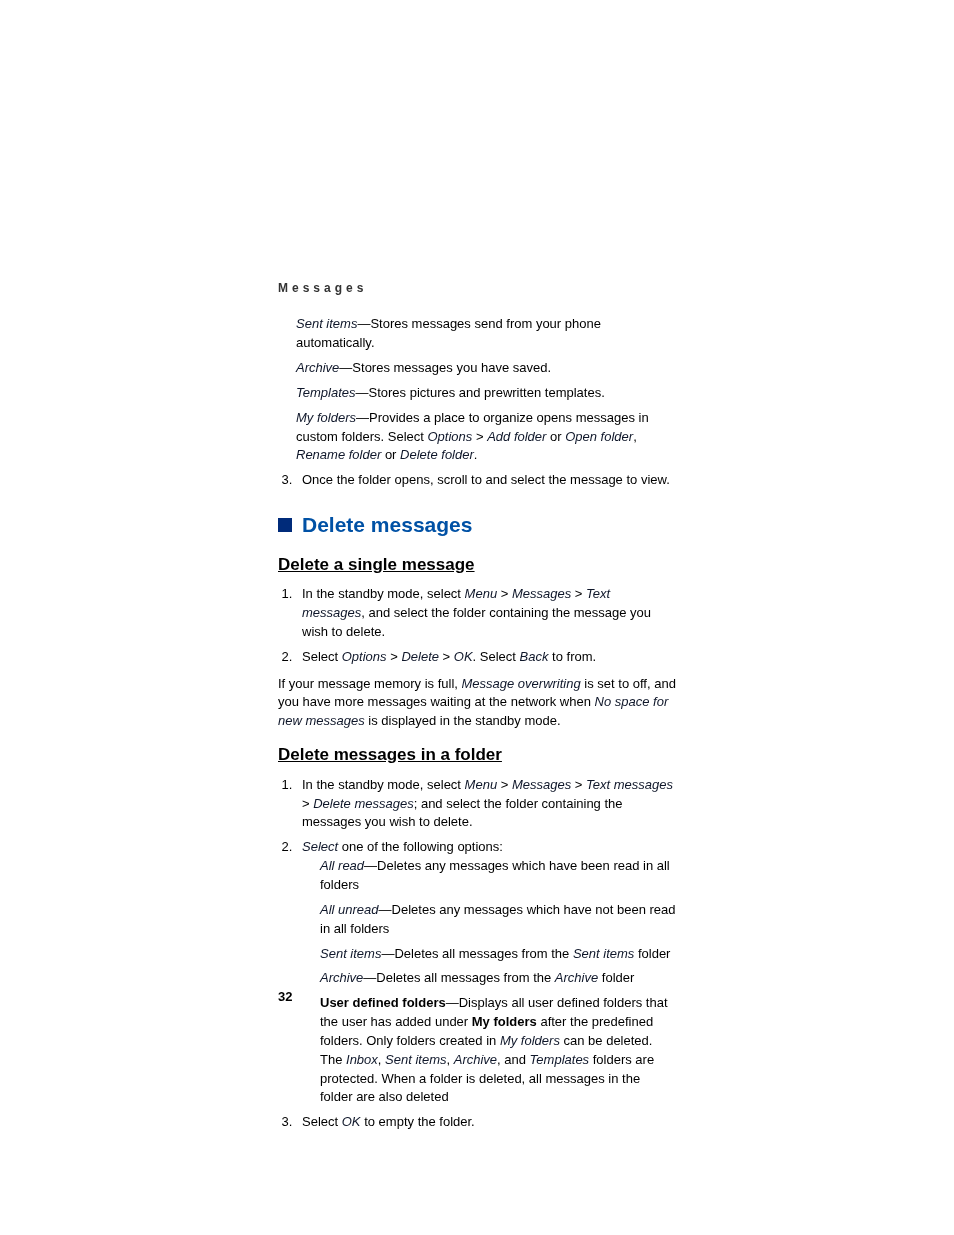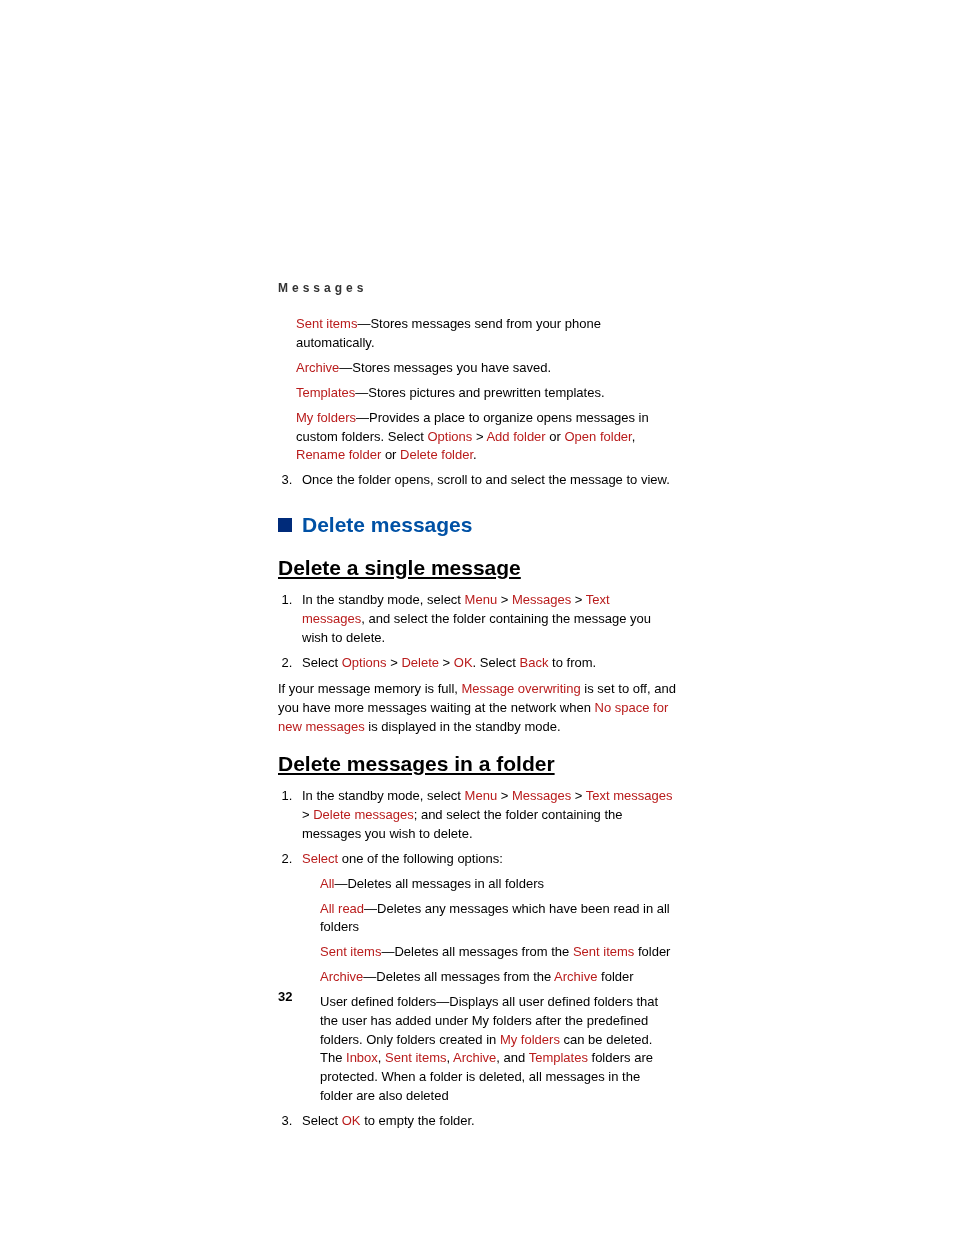--- a/index.html
+++ b/index.html
@@ -16,38 +16,38 @@
   .page {
     padding: 280px 278px 40px 278px;
   }
   .chapter-header {
     font-size: 12px;
     letter-spacing: 4px;
     font-weight: bold;
     color: #333;
     margin-bottom: 18px;
   }
-  .ui { color: #b91c1c; }
+  .ui { color: #0f172a; font-style: italic; }
   .indented-block { margin-left: 18px; margin-bottom: 6px; }
   ol { list-style-position: outside; margin-left: 18px; }
   ol > li { padding-left: 6px; margin-bottom: 6px; }
   .section-row { display: flex; align-items: center; gap: 10px; margin: 20px 0 12px 0; }
   .square-icon { width: 14px; height: 14px; background: #002b7a; flex: 0 0 auto; }
   .section-title { color: #0051a5; font-size: 21px; font-weight: bold; }
-  .subsection { font-size: 21px; font-weight: bold; text-decoration: underline; margin: 12px 0 8px 0; }
+  .subsection { font-size: 17px; font-weight: bold; text-decoration: underline; margin: 12px 0 8px 0; }
   .para { margin: 8px 0; }
   .sub-indent { margin-left: 18px; margin-bottom: 6px; }
   .page-number {
     position: absolute;
     left: 278px;
     bottom: 228px;
     font-weight: bold;
     font-size: 13px;
   }
-  b { font-weight: normal; }
+  b { font-weight: bold; }
 </style>
 </head>
 <body>
 
 <div class="page">
   <div class="chapter-header">Messages</div>
 
   <div class="indented-block">
     <span class="ui">Sent items</span><span>—Stores messages send from your phone automatically.</span>
   </div>
@@ -84,25 +84,25 @@
     <span>If your message memory is full, </span><span class="ui">Message overwriting</span><span> is set to off, and you have more messages waiting at the network when </span><span class="ui">No space for new messages</span><span> is displayed in the standby mode.</span>
   </div>
 
   <div class="subsection">Delete messages in a folder</div>
   <ol>
     <li>
       <span>In the standby mode, select </span><span class="ui">Menu</span><span> &gt; </span><span class="ui">Messages</span><span> &gt; </span><span class="ui">Text messages</span><span> &gt; </span><span class="ui">Delete messages</span><span>; and select the folder containing the messages you wish to delete.</span>
     </li>
     <li>
       <span class="ui">Select</span><span> one of the following options:</span>
-      <div class="sub-indent" style="margin-top:6px;">
-        <span class="ui">All</span><span>—Deletes all messages in all folders</span>
+      <div class="sub-indent">
+        <span class="ui">All read</span><span>—Deletes any messages which have been read in all folders</span>
       </div>
       <div class="sub-indent">
-        <span class="ui">All read</span><span>—Deletes any messages which have been read in all folders</span>
+        <span class="ui">All unread</span><span>—Deletes any messages which have not been read in all folders</span>
       </div>
       <div class="sub-indent">
         <span class="ui">Sent items</span><span>—Deletes all messages from the </span><span class="ui">Sent items</span><span> folder</span>
       </div>
       <div class="sub-indent">
         <span class="ui">Archive</span><span>—Deletes all messages from the </span><span class="ui">Archive</span><span> folder</span>
       </div>
       <div class="sub-indent">
         <b>User defined folders</b><span>—Displays all user defined folders that the user has added under </span><b>My folders</b><span> after the predefined folders. Only folders created in </span><span class="ui">My folders</span><span> can be deleted. The </span><span class="ui">Inbox</span><span>, </span><span class="ui">Sent items</span><span>, </span><span class="ui">Archive</span><span>, and </span><span class="ui">Templates</span><span> folders are protected. When a folder is deleted, all messages in the folder are also deleted</span>
       </div>

